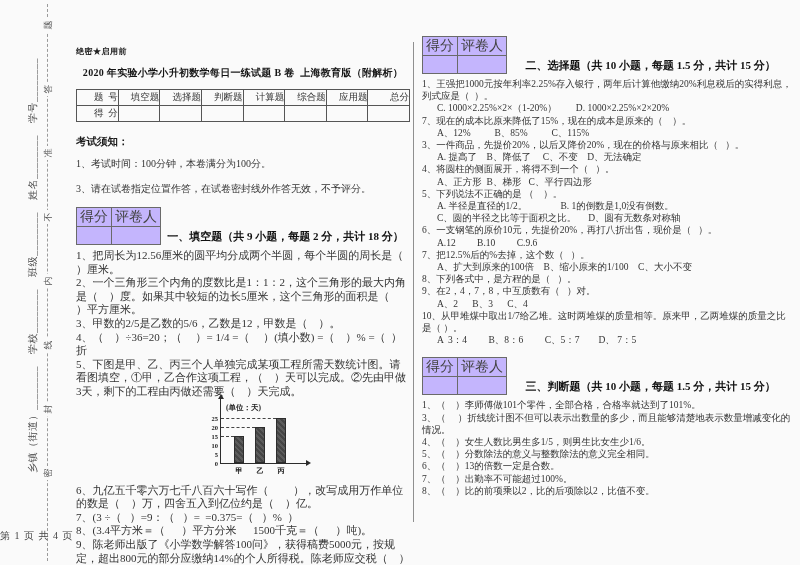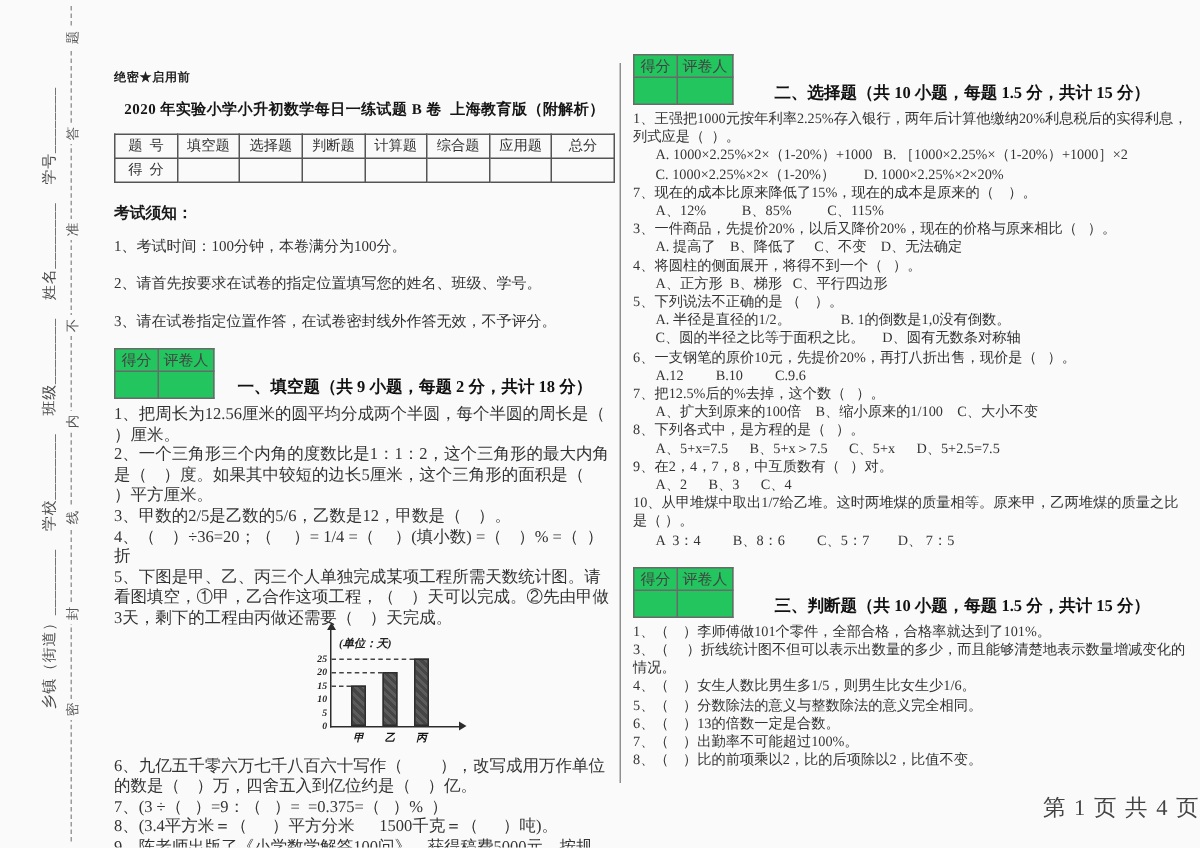--- a/index.html
+++ b/index.html
@@ -28,50 +28,50 @@
   .col-left{position:absolute;left:76px;top:46px;width:334px;}
   .col-right{position:absolute;left:422px;top:36px;width:372px;}
   .divider{position:absolute;left:413px;top:42px;height:480px;width:1px;background:#8f8f8f;}
   
   .classification{font-size:8px;font-weight:bold;color:#222;letter-spacing:0.5px;}
   .paper-title{
     font-size:10px;font-weight:bold;text-align:center;color:#151515;
     margin:9px 0 9px;letter-spacing:0.3px;white-space:pre-wrap;
   }
   .score-table{width:100%;border-collapse:collapse;font-size:9.5px;color:#333;table-layout:fixed;}
-  .score-table td{border:1px solid #555;height:15px;text-align:center;padding:0;white-space:pre;}
+  .score-table td{border:1px solid #555;height:15px;text-align:right;padding:0;white-space:pre;}
   .notice-title{font-weight:bold;font-size:10.5px;color:#1a1a1a;margin:13px 0 8px;}
   .notice p{font-size:10px;margin:0 0 11px;white-space:pre-wrap;}
   
   .sec-row{display:flex;margin:0 0 4px;}
-  .grader{border-collapse:collapse;font-size:10px;color:#444;flex:none;background:#22c55e;}
+  .grader{border-collapse:collapse;font-size:14px;color:#444;flex:none;background:#c4b5fd;}
   .grader td{border:1px solid #6a6a6a;text-align:center;padding:0 3px;height:12px;min-width:22px;white-space:pre;}
   .grader tr.empty td{height:17px;}
   .sec-title{
     flex:1;text-align:center;font-weight:bold;font-size:11px;color:#111;
     align-self:flex-end;padding-bottom:1px;white-space:pre-wrap;
   }
   
   .qlist p{margin:0;font-size:11px;line-height:13.6px;white-space:pre-wrap;}
   .qlist p.indent{padding-left:15px;}
   .col-right .qlist p{font-size:9.5px;line-height:12.2px;}
   
-  .chart-wrap{margin:4px 0 3px 128px;font-style:italic;}
+  .chart-wrap{margin:4px 0 3px 128px;}
   #chart{position:relative;width:190px;height:78px;}
   .c-title{position:absolute;font-size:7.5px;font-weight:bold;color:#222;white-space:pre;}
   .c-ylab{position:absolute;font-size:6.5px;color:#222;font-weight:bold;text-align:right;width:14px;line-height:7px;}
   .c-xlab{position:absolute;font-size:7px;color:#111;font-weight:bold;text-align:center;}
   .c-axis-v{position:absolute;width:1px;background:#2c2c2c;}
   .c-axis-h{position:absolute;height:1px;background:#2c2c2c;}
   .c-arrow-up{position:absolute;width:0;height:0;border-left:3px solid transparent;border-right:3px solid transparent;border-bottom:5px solid #2c2c2c;}
   .c-arrow-right{position:absolute;width:0;height:0;border-top:3px solid transparent;border-bottom:3px solid transparent;border-left:5px solid #2c2c2c;}
   .c-dash{position:absolute;border-top:1px dashed #444;height:0;}
   .c-bar{position:absolute;background:#4d4d4d;background-image:repeating-linear-gradient(45deg,#454545 0 2px,#5c5c5c 2px 4px);border:1px solid #2d2d2d;box-sizing:border-box;}
   
-  .footer{position:absolute;left:0;right:0;top:529px;text-align:right;font-size:15px;color:#444;letter-spacing:1px;}
+  .footer{position:absolute;left:0;right:0;top:529px;text-align:left;font-size:10px;color:#444;letter-spacing:1px;}
 </style>
 </head>
 <body>
 
 <div>
   <div class="seal-fields">乡镇（街道）________    学校________    班级________    姓名________    学号________</div>
   <div class="seal-dash"></div>
   <div id="seal-chars">
       <span class="seal-char" style="top: 16px;">题</span>
       <span class="seal-char" style="top: 80px;">答</span>
@@ -110,21 +110,20 @@
           <td></td>
           <td></td>
         </tr>
       </tbody>
     </table>
 
   <div class="notice">
     <div class="notice-title">考试须知：</div>
     <div>
         <p>1、考试时间：100分钟，本卷满分为100分。</p>
-        <p>2、请首先按要求在试卷的指定位置填写您的姓名、班级、学号。</p>
         <p>3、请在试卷指定位置作答，在试卷密封线外作答无效，不予评分。</p>
       </div>
   </div>
 
   <div class="sec-row">
     <table class="grader">
       <tbody>
           <tr>
         <td>得分</td>
         <td>评卷人</td>
@@ -193,37 +192,35 @@
             <td></td>
             <td></td>
           </tr>
     </tbody>
       </table>
     <div class="sec-title">二、选择题（共 10 小题，每题 1.5 分，共计 15 分）</div>
   </div>
 
   <div class="qlist">
       <p>1、王强把1000元按年利率2.25%存入银行，两年后计算他缴纳20%利息税后的实得利息，列式应是（  ）。</p>
-      <p class="indent">A. 1000×2.25%×2×（1-20%）+1000   B. ［1000×2.25%×（1-20%）+1000］×2</p>
       <p class="indent">C. 1000×2.25%×2×（1-20%）        D. 1000×2.25%×2×20%</p>
       <p>7、现在的成本比原来降低了15%，现在的成本是原来的（    ）。</p>
       <p class="indent">A、12%          B、85%          C、115%</p>
       <p>3、一件商品，先提价20%，以后又降价20%，现在的价格与原来相比（   ）。</p>
       <p class="indent">A. 提高了    B、降低了     C、不变    D、无法确定</p>
       <p>4、将圆柱的侧面展开，将得不到一个（   ）。</p>
       <p class="indent">A、正方形  B、梯形   C、平行四边形</p>
       <p>5、下列说法不正确的是 （    ）。</p>
       <p class="indent">A. 半径是直径的1/2。              B. 1的倒数是1,0没有倒数。</p>
       <p class="indent">C、圆的半径之比等于面积之比。     D、圆有无数条对称轴</p>
       <p>6、一支钢笔的原价10元，先提价20%，再打八折出售，现价是（   ）。</p>
       <p class="indent">A.12         B.10         C.9.6</p>
       <p>7、把12.5%后的%去掉，这个数（   ）。</p>
       <p class="indent">A、扩大到原来的100倍    B、缩小原来的1/100    C、大小不变</p>
       <p>8、下列各式中，是方程的是（   ）。</p>
-      <p class="indent">A、5+x=7.5      B、5+x＞7.5      C、5+x      D、5+2.5=7.5</p>
       <p>9、在2，4，7，8，中互质数有（   ）对。</p>
       <p class="indent">A、2      B、3      C、4</p>
       <p>10、从甲堆煤中取出1/7给乙堆。这时两堆煤的质量相等。原来甲，乙两堆煤的质量之比是（ ）。</p>
       <p class="indent">A  3：4         B、8：6         C、5：7        D、 7：5</p>
     </div>
 
   <div class="sec-row" style="margin-top:11px;">
     <table class="grader">
       <tbody>
           <tr>

